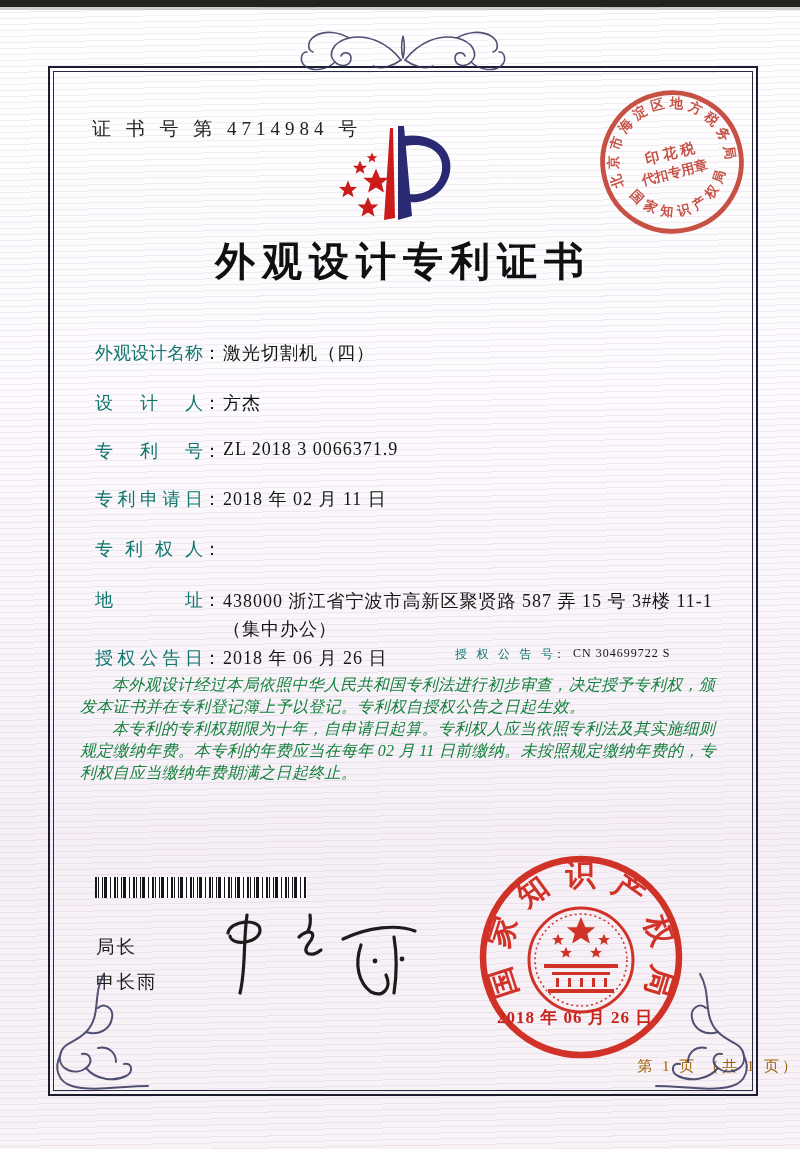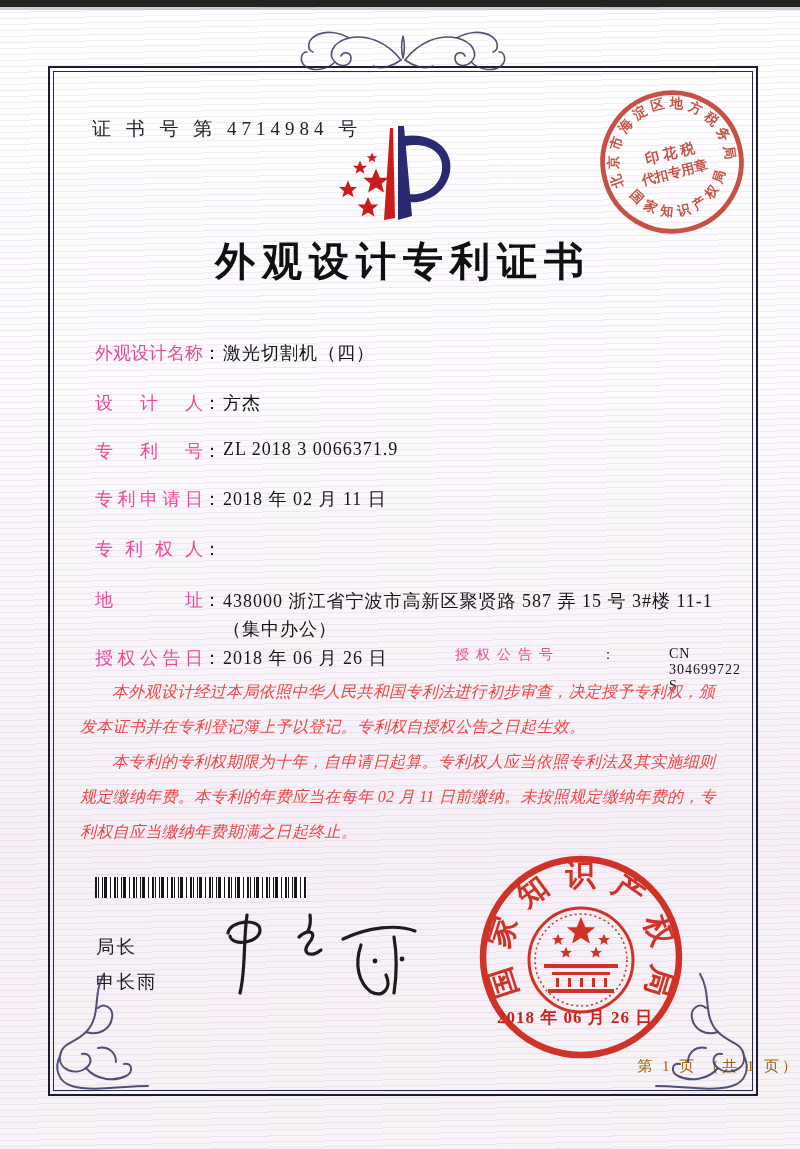--- a/index.html
+++ b/index.html
@@ -31,31 +31,31 @@
 
   .title{
     position:absolute;left:6px;right:0;top:234px;text-align:center;
     font-size:40px;font-weight:600;letter-spacing:7px;color:#101010;
   }
 
   .fields{position:absolute;left:95px;top:0;width:625px;}
   .frow{position:absolute;display:flex;align-items:flex-start;font-size:18px;}
   .flabel{
     display:inline-block;width:108px;text-align:justify;text-align-last:justify;
-    flex:none;color:#ec4899;font-family:Liberation Mono, monospace;
+    flex:none;color:#0f766e;font-family:Liberation Mono, monospace;
   }
   .fcolon{flex:none;width:20px;}
   .fvalue{letter-spacing:1px;color:#141414;}
   .fvalue.addr{width:520px;line-height:1.55;}
-  .dualrow .rightpair{position:absolute;left:360px;top:0;display:flex;font-size:14px;gap:48px;}
+  .dualrow .rightpair{position:absolute;left:360px;top:0;display:flex;font-size:12px;}
   .dualrow .rightpair .flabel{width:98px;}
 
   .paras{
     position:absolute;left:80px;top:674px;width:650px;
-    font-size:16px;line-height:35px;font-style:italic;color:#ef4444;
+    font-size:16px;line-height:22px;font-style:italic;color:#15803d;
   }
   .paras p{margin:0;text-indent:2em;letter-spacing:.3px;}
 
   .barcode{
     position:absolute;left:95px;top:877px;width:212px;height:21px;
     background:repeating-linear-gradient(90deg,
       #15151a 0 2px,#fff 2px 3px,#15151a 3px 4px,#fff 4px 7px,
       #15151a 7px 8px,#fff 8px 9px,#15151a 9px 12px,#fff 12px 15px,
       #15151a 15px 16px,#fff 16px 19px);
   }

